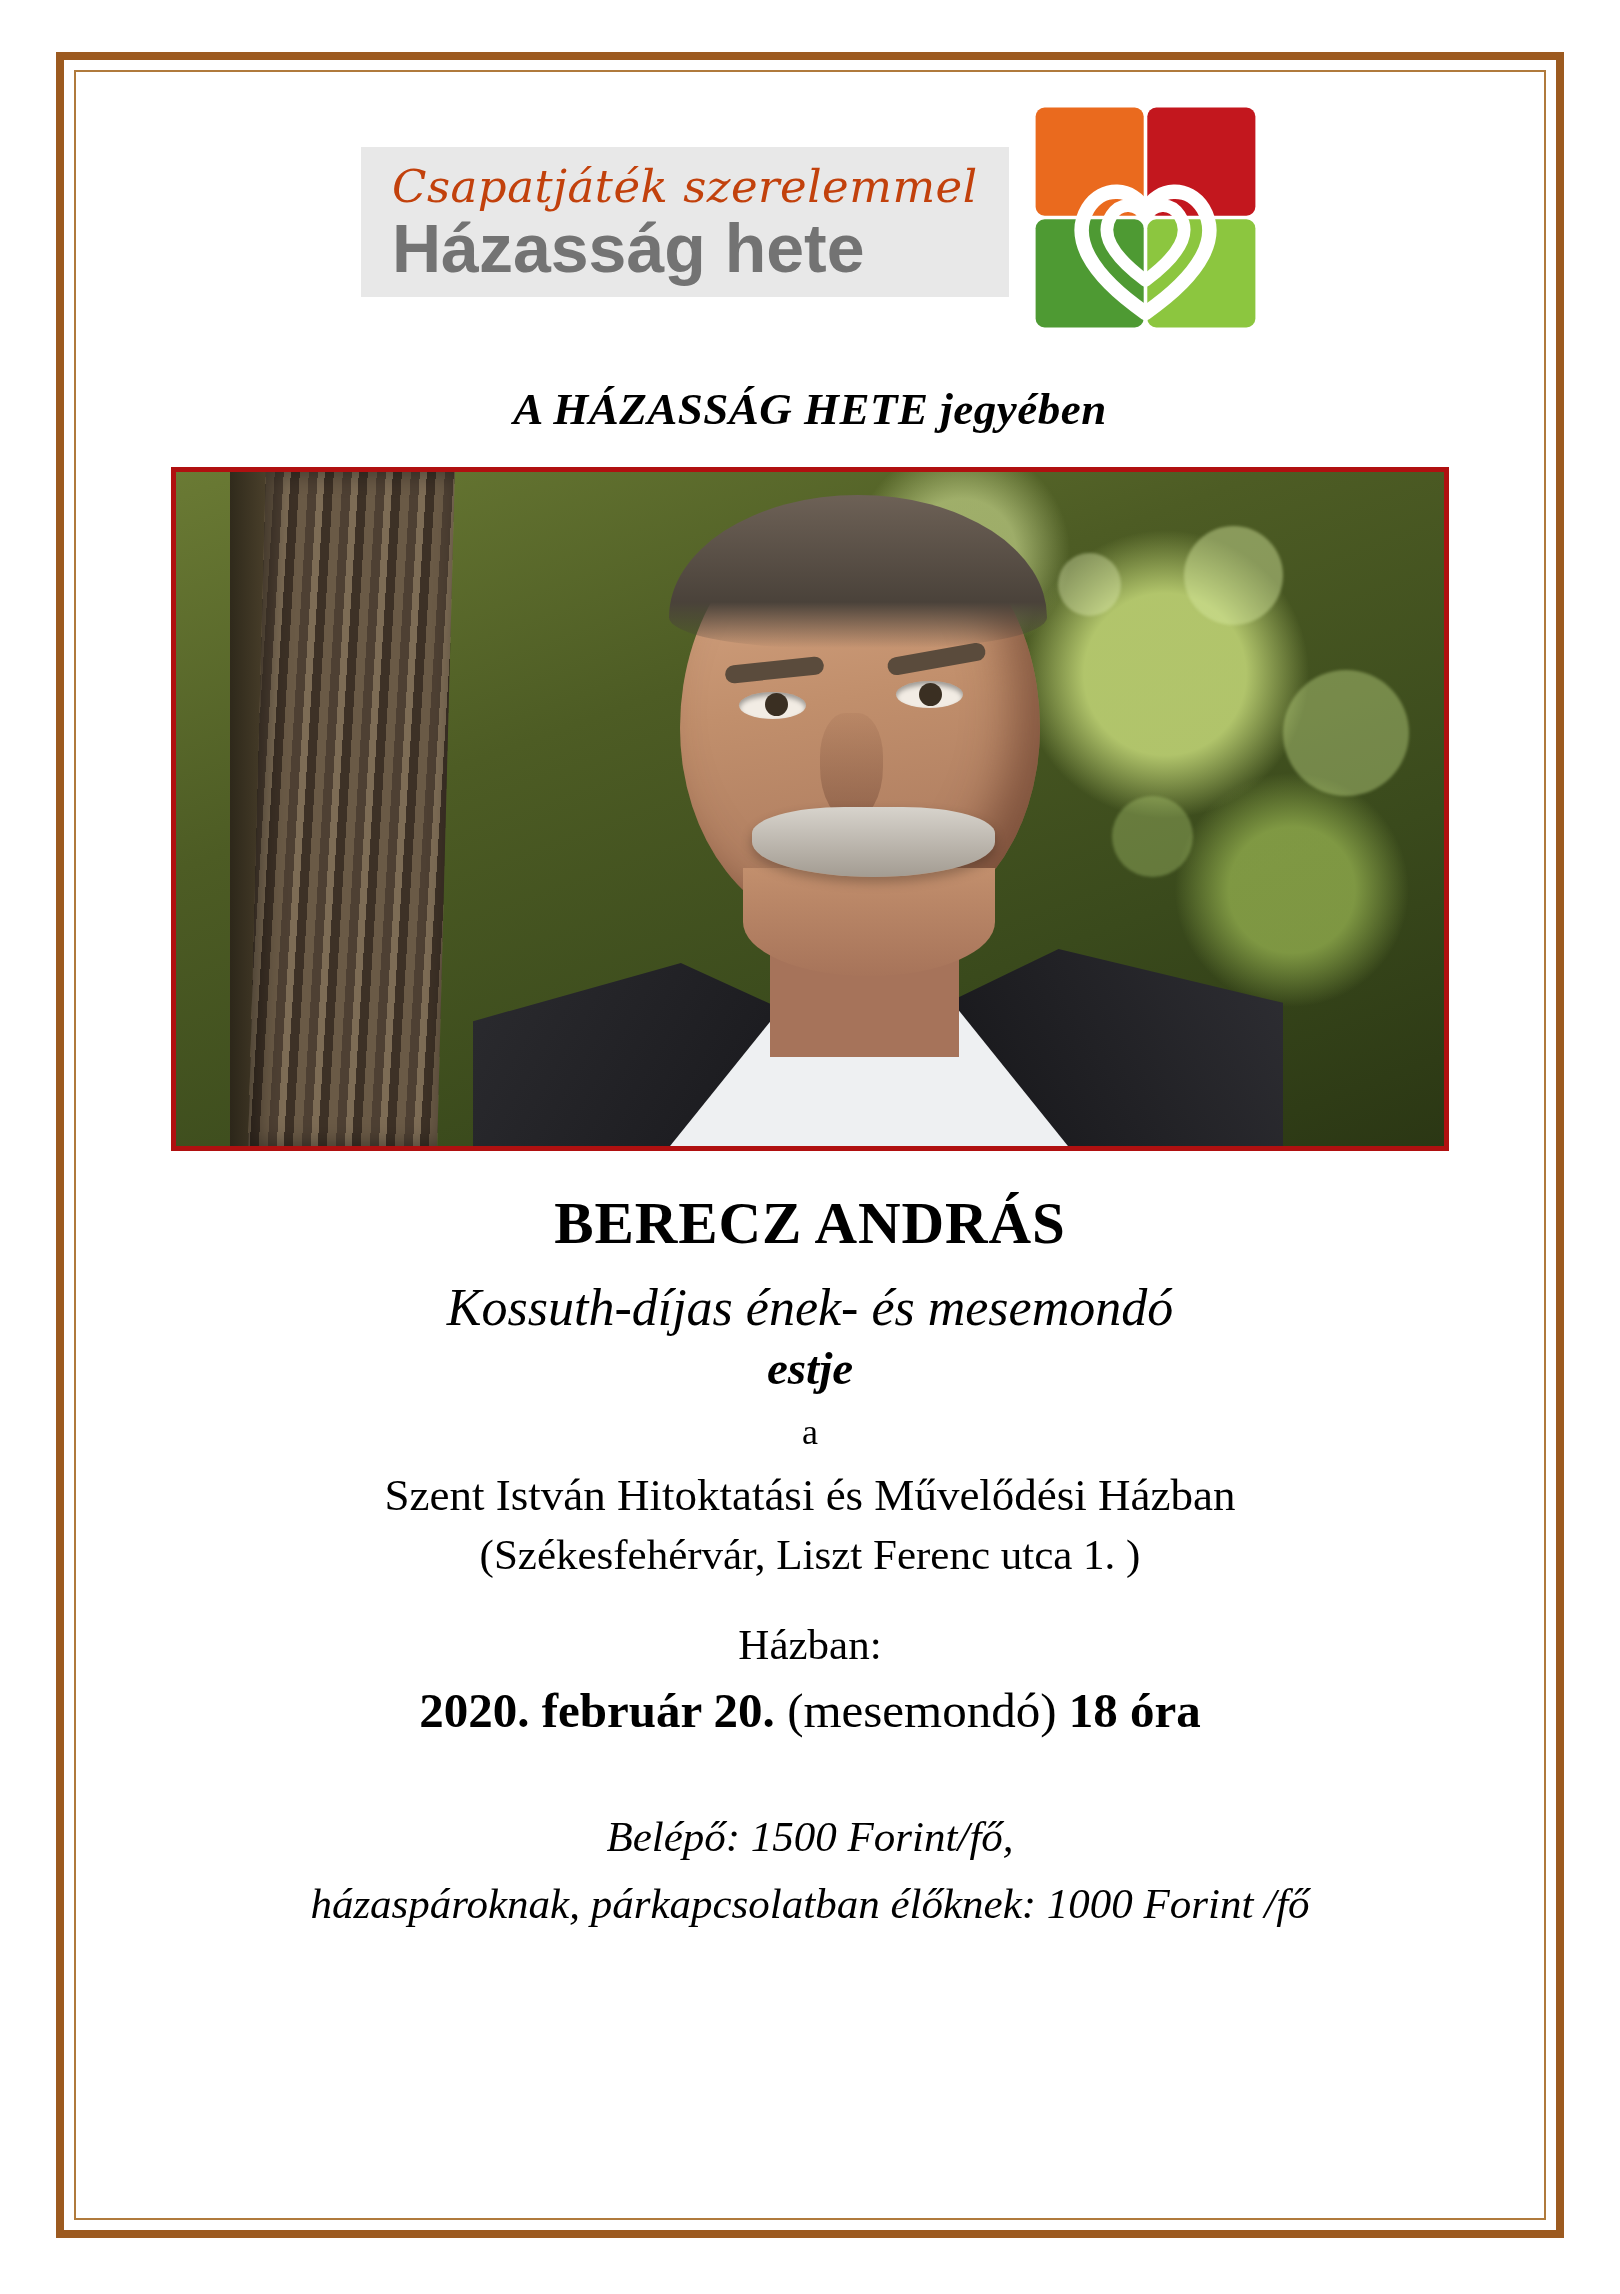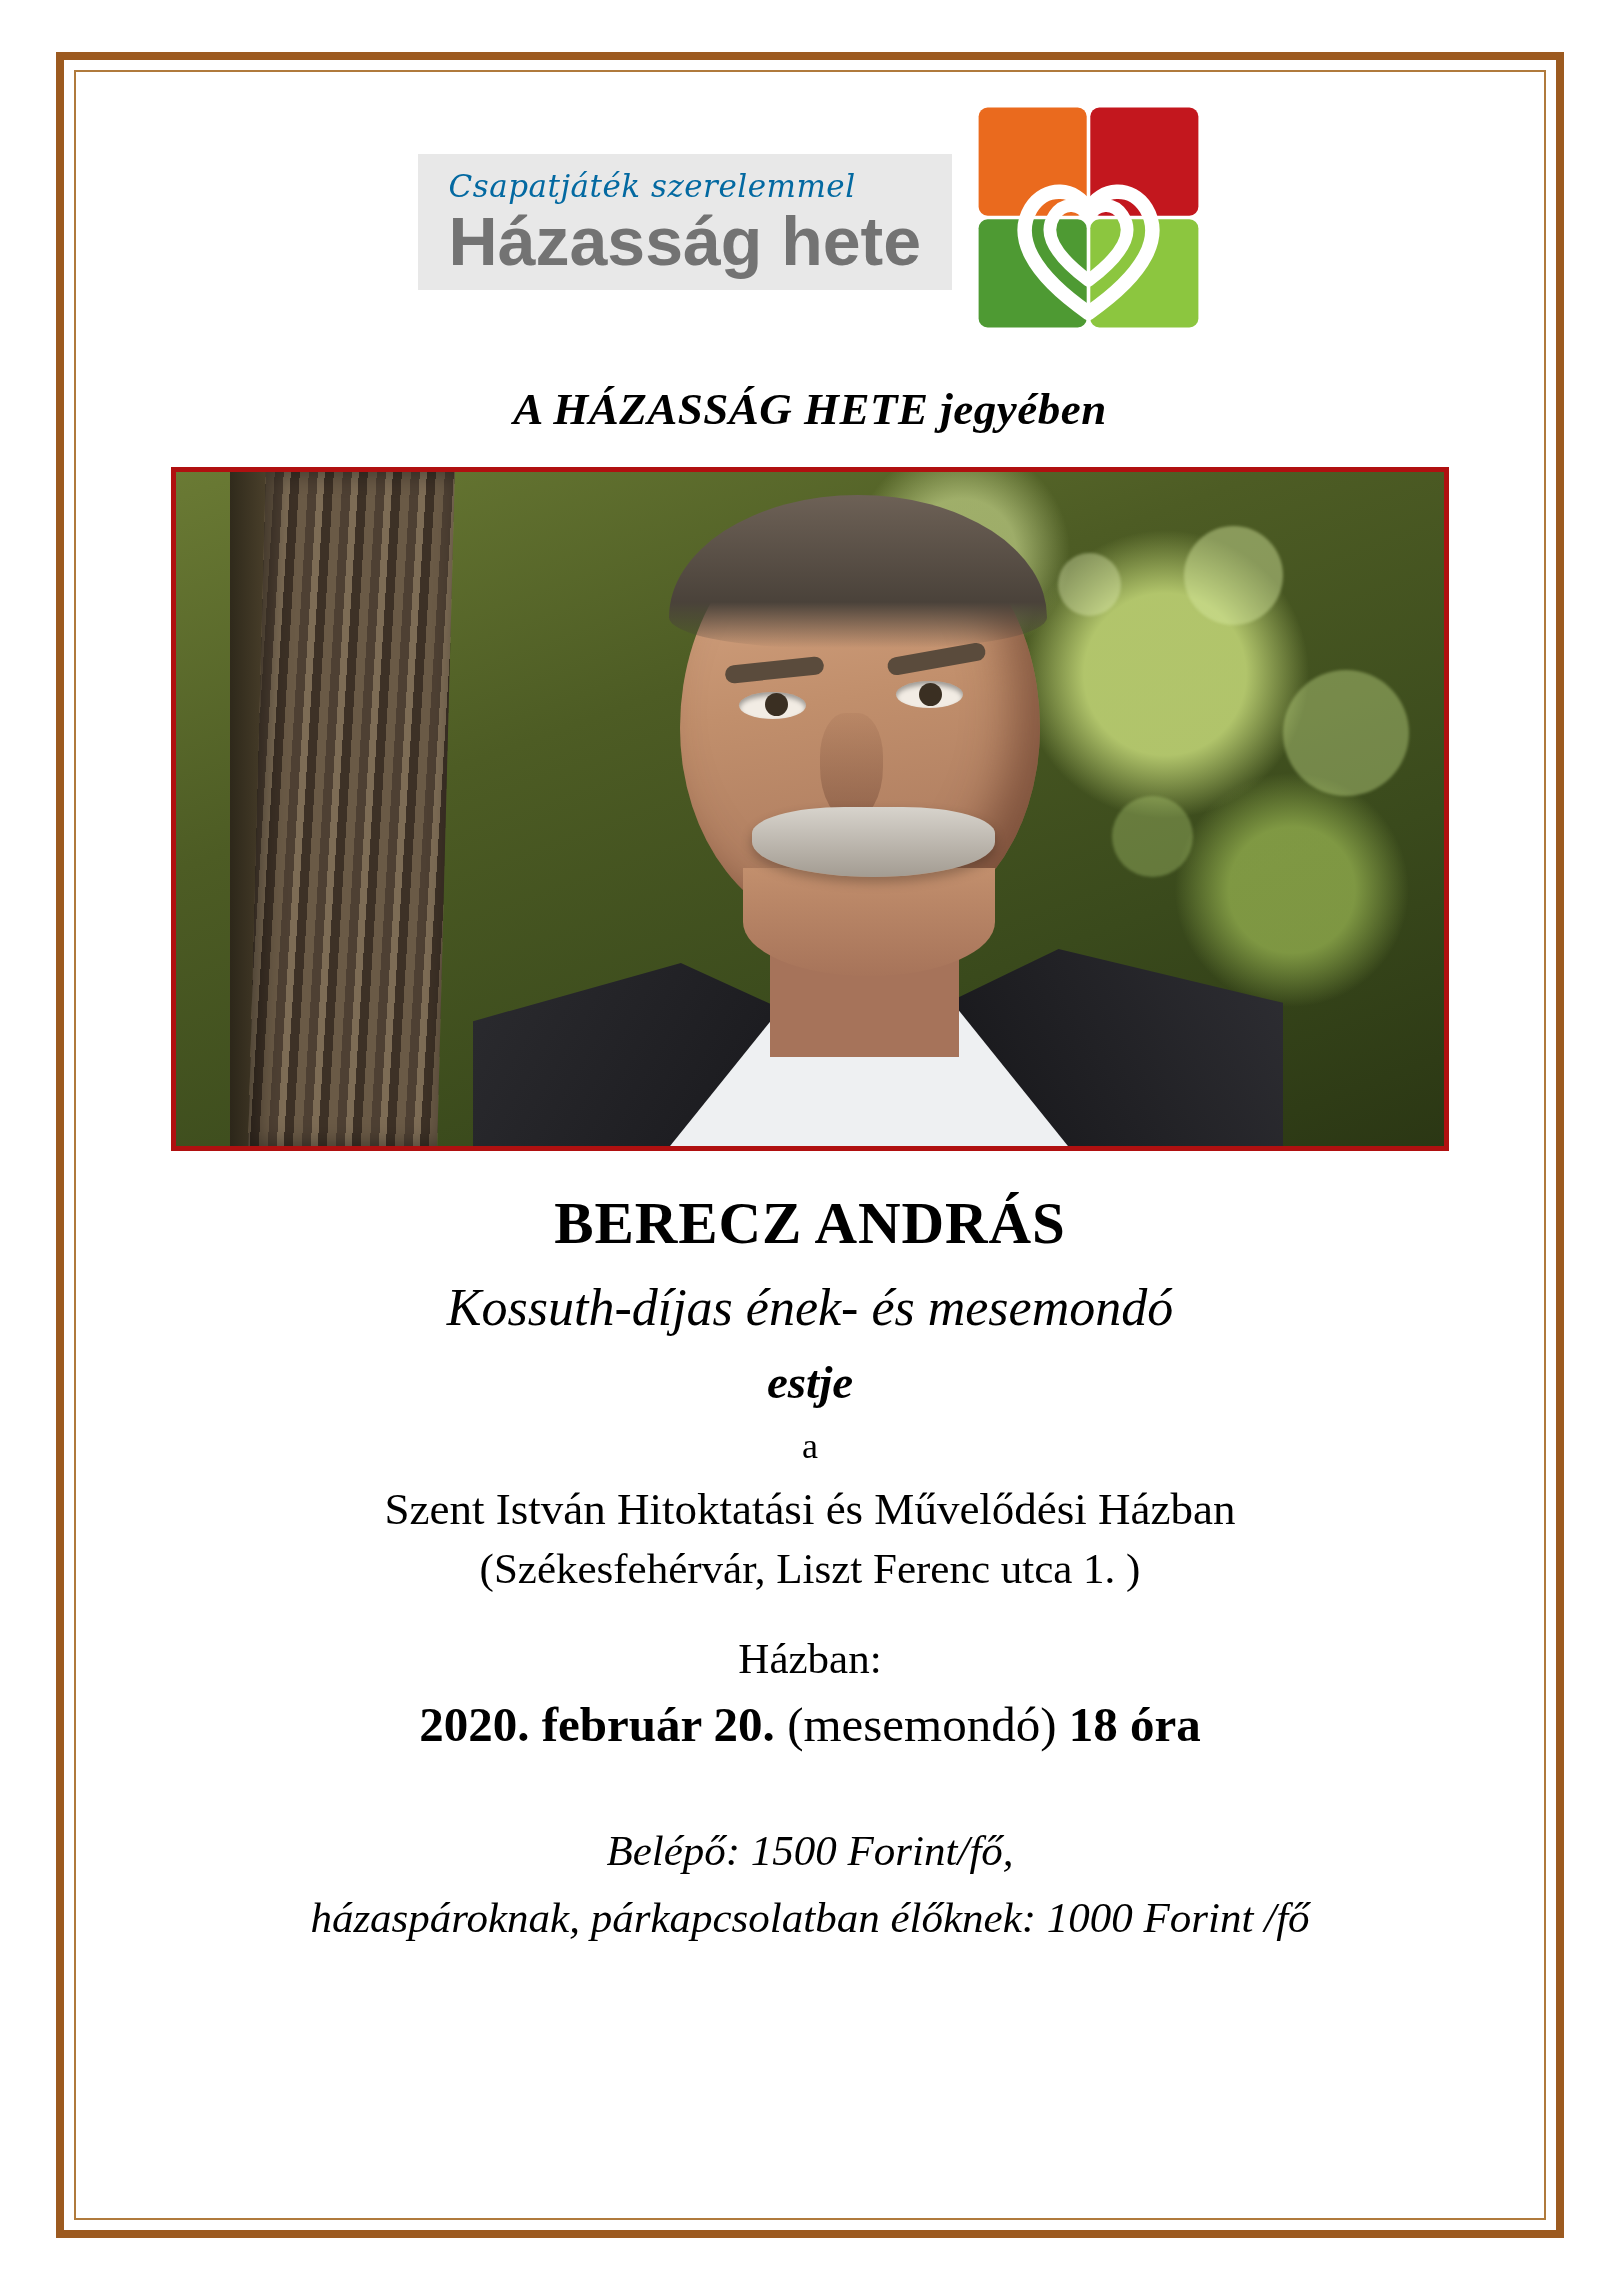--- a/index.html
+++ b/index.html
@@ -58,22 +58,22 @@
     margin-top: 40px;
   }
   .logo-text-block {
     background: #e8e8e8;
     padding: 16px 31px 12.6px 31px;
     text-align: left;
   }
   .logo-line1 {
     font-family: "DejaVu Serif", serif;
     font-style: italic;
-    font-size: 31px;
-    color: #0369a1;
+    font-size: 45px;
+    color: #c2410c;
     letter-spacing: 0.5px;
     line-height: 1.05;
     white-space: nowrap;
   }
   .logo-line2 {
     font-family: "Liberation Sans", sans-serif;
     font-weight: bold;
     font-size: 68px;
     color: #737373;
     line-height: 1.05;
@@ -277,21 +277,21 @@
     font-style: italic;
     font-size: 52px;
     margin-top: 20px;
     color: #000;
   }
   .role2 {
     font-family: "Liberation Serif", serif;
     font-style: italic;
     font-weight: bold;
     font-size: 47px;
-    margin-top: 18px;
+    margin-top: 4px;
     color: #000;
   }
   .conn {
     font-family: "Liberation Serif", serif;
     font-size: 36px;
     margin-top: 16px;
     color: #000;
   }
   .venue {
     font-family: "Liberation Serif", serif;

